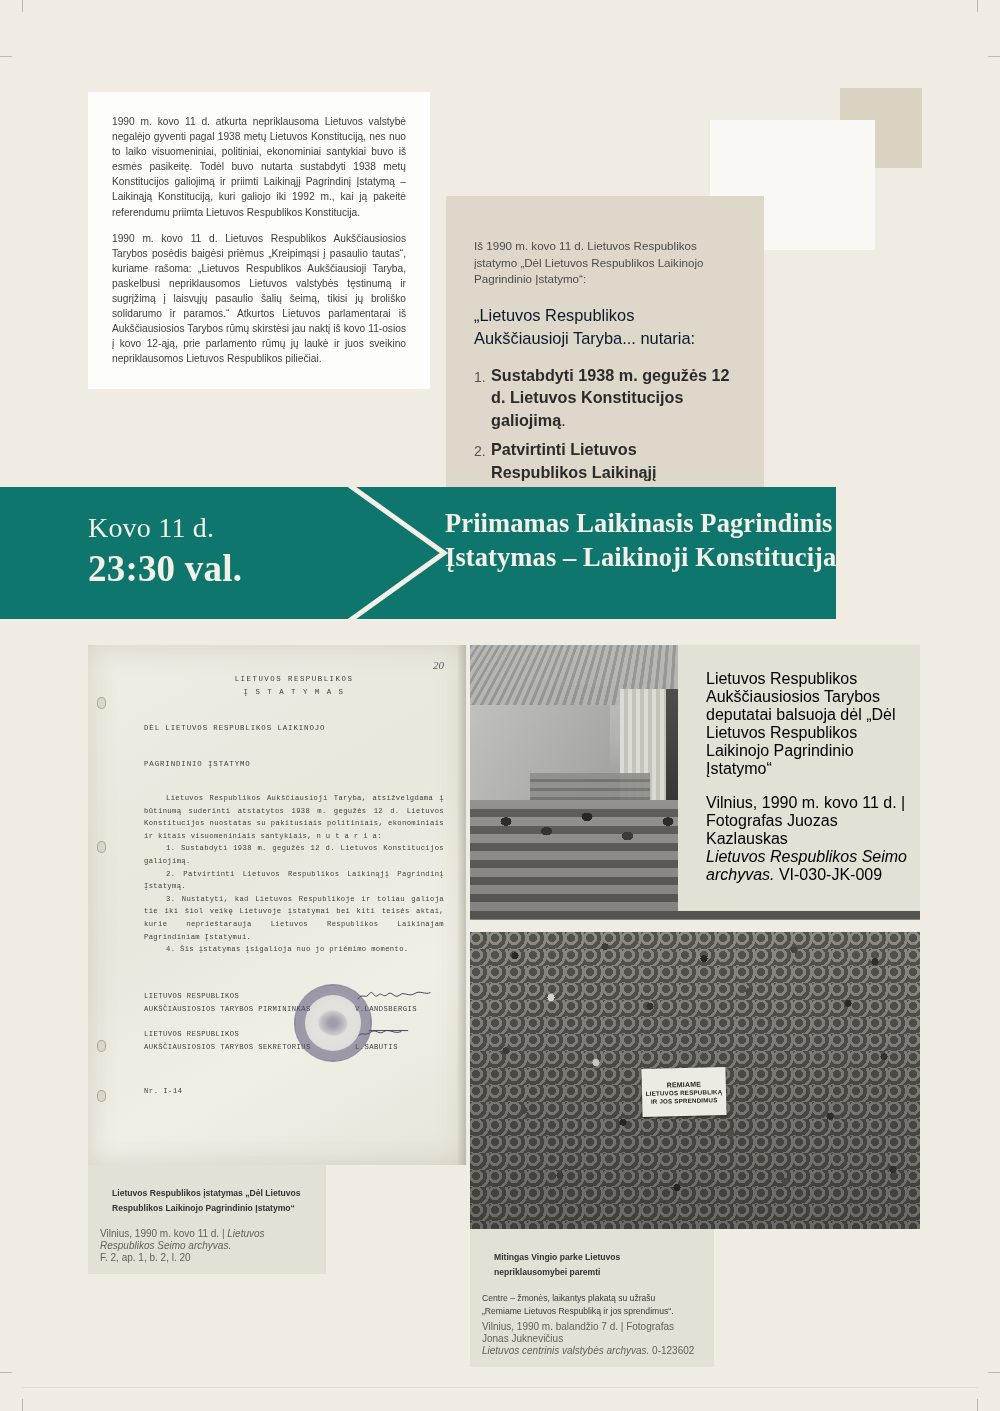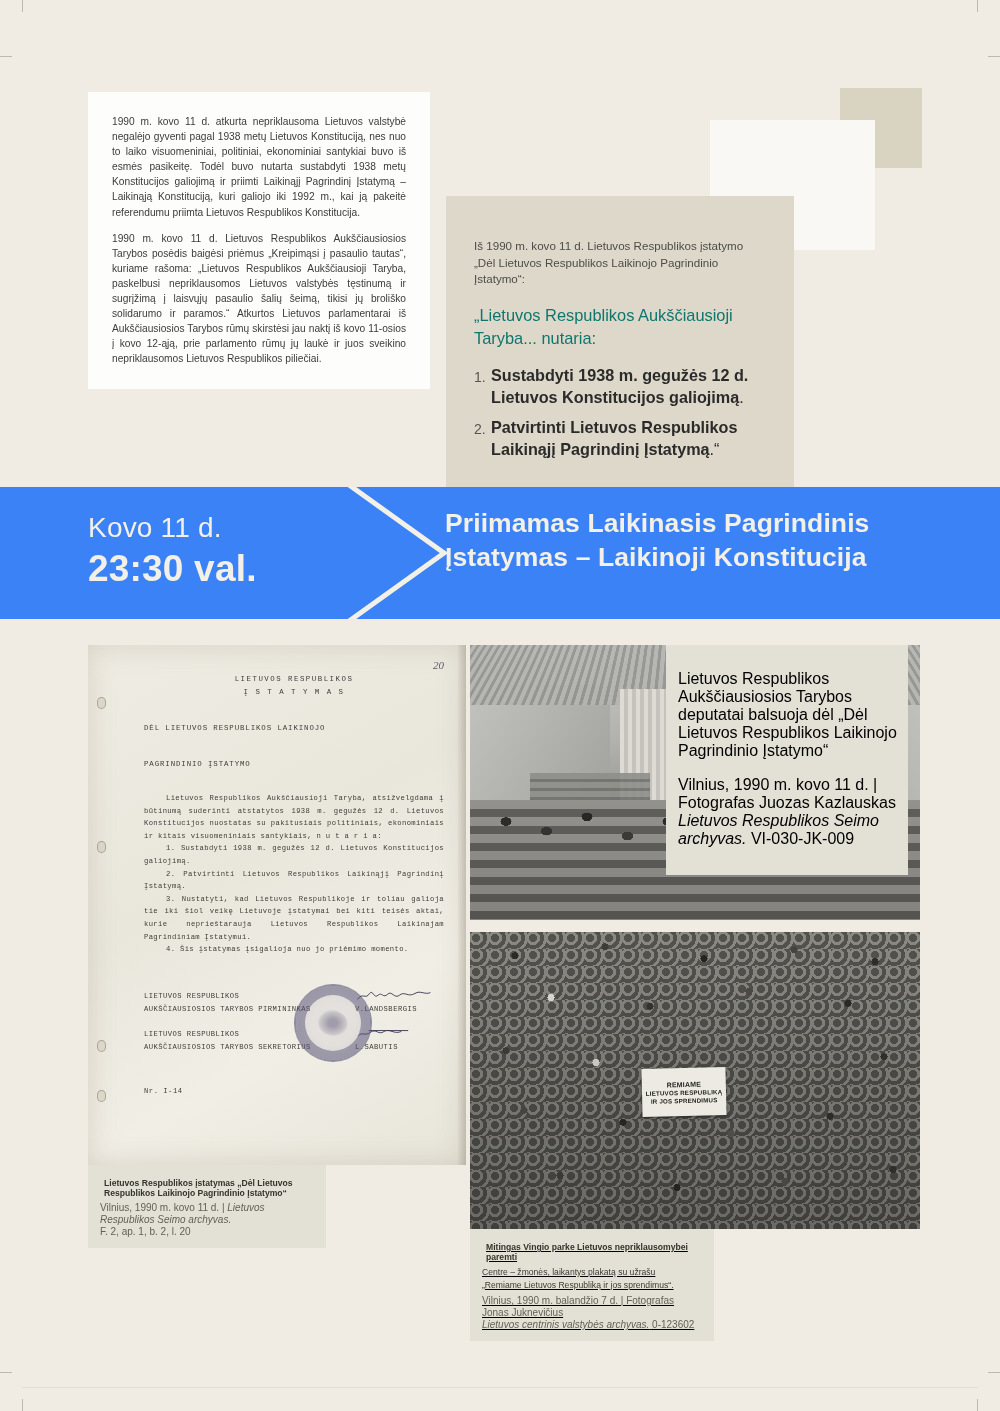--- a/index.html
+++ b/index.html
@@ -53,37 +53,37 @@
     color: #3b3b3b;
     text-align: justify;
     hyphens: auto;
   }
   .intro-panel p:last-child { margin-bottom: 0; }
 
   
   .quote-panel {
     position: absolute;
     left: 446px; top: 196px;
-    width: 348px;
+    width: 318px;
     background: #ddd8c9;
     padding: 42px 34px 40px 28px;
     box-sizing: border-box;
     z-index: 4;
   }
   .quote-source {
     margin: 0 0 16px 0;
     font-size: 11.6px;
     line-height: 16.5px;
     color: #4c4c4a;
   }
   .quote-lead {
     margin: 0 0 14px 0;
     font-size: 16.4px;
     line-height: 23px;
-    color: #0f766e;
+    color: #0f172a;
   }
   .quote-list {
     margin: 0;
     padding: 0;
     list-style: none;
   }
   .quote-list li {
     display: flex;
     font-size: 16.2px;
     line-height: 22.5px;
@@ -98,24 +98,25 @@
     font-size: 14px;
     padding-top: 2px;
   }
   .q-text { font-weight: 700; }
   .q-tail { font-weight: 400; }
 
   
   .banner {
     position: absolute;
     left: 0; top: 487px;
-    width: 1000px; height: 132px;
-    background: #3b82f6;
+    width: 836px; height: 132px;
+    background: #0f766e;
     z-index: 5;
     overflow: hidden;
+    font-family: Liberation Serif, serif;
   }
   .banner-date {
     position: absolute;
     left: 88px; top: 23px;
     color: #f3f1e7;
   }
   .banner-date .d1 {
     font-size: 28px;
     font-weight: 400;
     line-height: 36px;
@@ -217,49 +218,49 @@
 
   
   .caption {
     background: #e3e0d5;
     box-sizing: border-box;
     padding: 9px 12px 10px 12px;
   }
   .caption .c-title {
     font-size: 8.6px;
     font-weight: 700;
-    line-height: 10px;
+    line-height: 15px;
     color: #33332f;
-    margin: 4px;
+    margin: 12px;
   }
   .caption .c-sub {
     font-size: 8.6px;
     font-weight: 400;
     line-height: 12.6px;
     color: #3a3a36;
     margin: 2px 0 0 0;
   }
   .caption .c-meta {
     font-size: 10px;
     line-height: 12px;
     color: #636058;
     margin: 4px 0 0 0;
   }
   .caption .c-meta em { font-style: italic; }
   .caption-doc { width: 238px; margin-top: 0; }
   .caption-overlay {
     position: absolute;
-    right: 12px; top: 0;
+    right: 0; top: 0;
     width: 242px;
     background: #e3e0d5;
-    padding: 9px 11px 11px 12px;
+    padding: 9px 11px 11px 28px;
     box-sizing: border-box;
     z-index: 4;
   }
-  .caption-rally { width: 244px; text-decoration: underline; }
+  .caption-rally { width: 244px; }
 
   
   .hall { position: absolute; inset: 0;
           background:
             linear-gradient(180deg,#c9c9c6 0%,#bdbdb9 16%,#b2b2ae 34%,#9a9a96 56%,#7b7b78 78%,#5e5e5c 100%); }
   .hall-ceiling { position: absolute; left:0; top:0; width:100%; height:58px;
                   background: repeating-linear-gradient(90deg,#8f8f8b 0 3px,#b4b4b0 3px 7px);
                   opacity:.85; transform: perspective(180px) rotateX(28deg); transform-origin: top; }
   .hall-curtain { position:absolute; left:150px; top:44px; width:80px; height:150px;
                   background: repeating-linear-gradient(90deg,#dedbd4 0 4px,#c6c3bc 4px 8px); }

